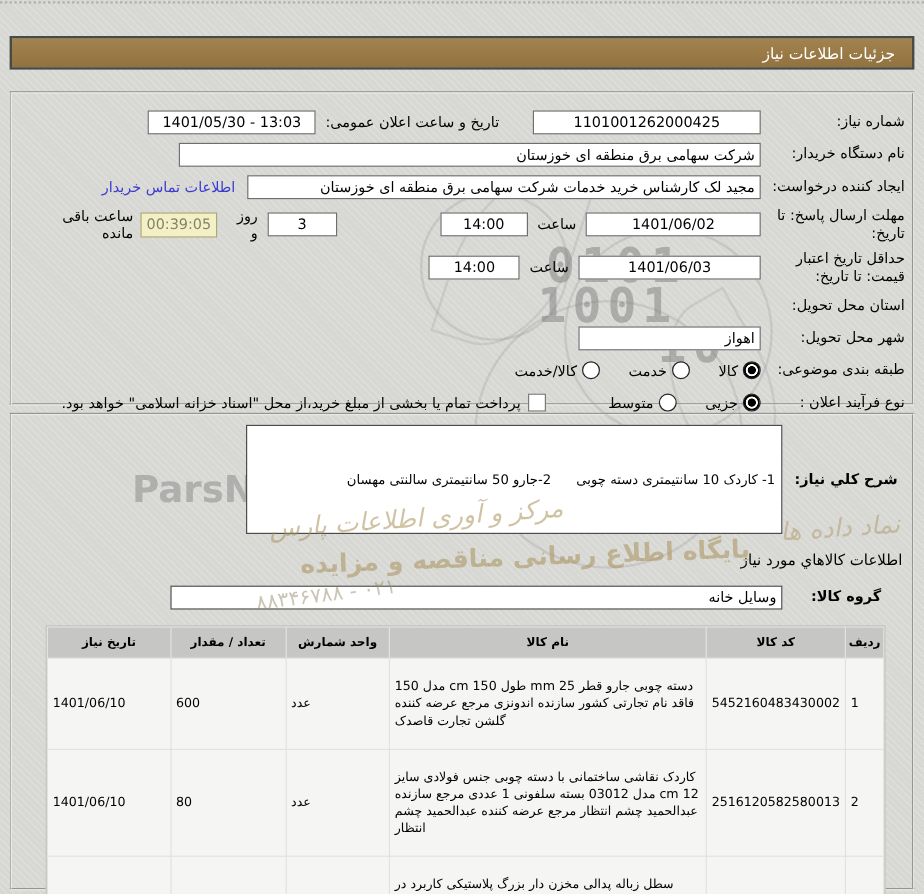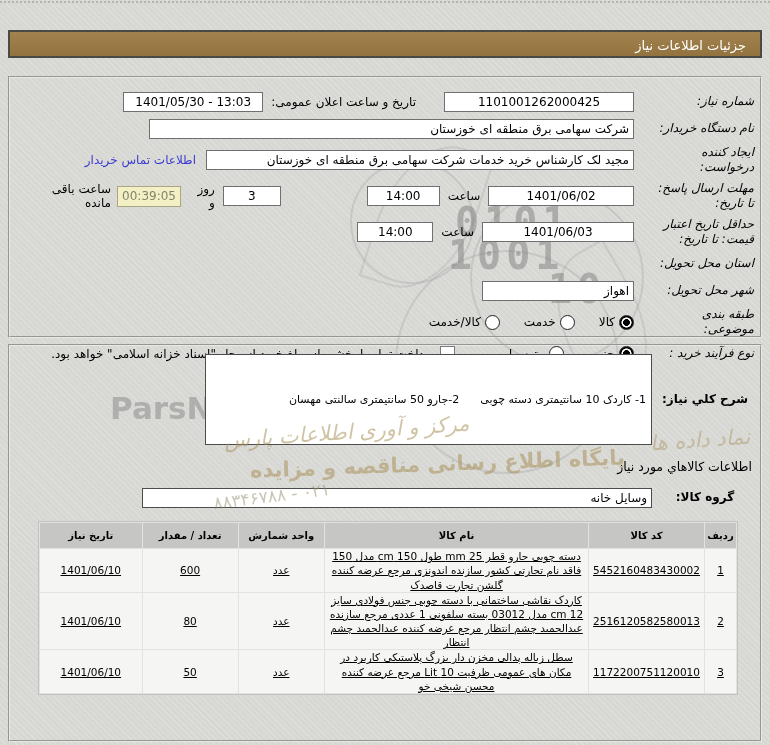--- a/index.html
+++ b/index.html
@@ -28,21 +28,21 @@
   
   .groupbox{
     position:absolute;left:8px;right:8px;
     border:2px groove #e9e9e6;
     box-sizing:border-box;
   }
   .fsA{top:76px;height:262px;padding:13px 6px 4px 10px;}
   .fsB{top:344px;height:398px;padding:8px 6px 6px 10px;}
 
   .rowf{display:flex;align-items:center;margin-bottom:6px;min-height:21px;position:relative;z-index:2;}
-  .flabel{width:120px;flex:none;font-size:12px;line-height:1.25;padding-left:18px;box-sizing:border-box;font-style:italic;}
+  .flabel{width:120px;flex:none;font-size:12px;line-height:1.25;padding-left:0;box-sizing:border-box;}
   .inlbl{font-size:12px;margin:0 8px;}
   .inp{
     background:#fff;border:1px solid #6f6f6f;height:20px;line-height:18px;
     font-size:12px;padding:0 4px;box-sizing:border-box;overflow:hidden;white-space:nowrap;
   }
   .center{text-align:center;}
   .ltr{direction:ltr;unicode-bidi:isolate;}
   .link{color:#3b3bd0;font-size:12px;margin-right:10px;cursor:pointer;white-space:nowrap;}
   .countdown{
     width:62px;height:19px;line-height:19px;flex:none;text-align:center;
@@ -65,21 +65,21 @@
   .groupinp{width:510px;}
   .goods-header-row{margin-top:13px;}
 
   
   .tablewrap{margin:13px 16px 0 18px;position:relative;z-index:2;}
   table.goods{width:100%;border-collapse:separate;border-spacing:1px;background:#e2e2e0;border:1px solid #c2c2c0;}
   table.goods th{
     background:#c6c6c4;font-size:10px;font-weight:bold;padding:7px 2px;white-space:nowrap;
   }
   table.goods td{
-    background:#f5f5f3;font-size:10.5px;line-height:1.35;padding:0 4px;text-align:center;vertical-align:middle;text-decoration:underline;
+    background:#f5f5f3;font-size:10.5px;line-height:1.35;padding:16px 4px;text-align:left;vertical-align:middle;
   }
   td.namecell{text-align:center;}
   col.c-row{width:4.5%;} col.c-code{width:14%;} col.c-name{width:40%;}
   col.c-unit{width:12.5%;} col.c-qty{width:14%;} col.c-date{width:15%;}
 
   
   .wm-behind{position:absolute;inset:0;z-index:1;pointer-events:none;}
   .wm-circle{position:absolute;border:2px solid rgba(150,150,150,.28);border-radius:50%;}
   .wm-leaf{position:absolute;border:2px solid rgba(150,150,150,.25);border-radius:65% 0 65% 0;}
   .wm-digits{position:absolute;font-weight:bold;color:rgba(125,125,125,.5);letter-spacing:5px;
@@ -169,21 +169,21 @@
       <div class="flabel">طبقه بندی موضوعی:</div>
       <span class="radio sel"></span>
       <span class="optlbl">کالا</span>
       <span class="radio"></span>
       <span class="optlbl">خدمت</span>
       <span class="radio"></span>
       <span class="optlbl">کالا/خدمت</span>
     </div>
 
     <div class="rowf">
-      <div class="flabel">نوع فرآیند خرید :</div>
+      <div class="flabel">نوع فرآیند اعلان :</div>
       <span class="radio sel"></span>
       <span class="optlbl">جزیی</span>
       <span class="radio"></span>
       <span class="optlbl" style="margin-left:52px;">متوسط</span>
       <span class="checkbox"></span>
       <span class="cbtext">پرداخت تمام یا بخشی از مبلغ خرید،از محل "اسناد خزانه اسلامی" خواهد بود.</span>
     </div>
   </div>
 
   <div class="groupbox fsB">

